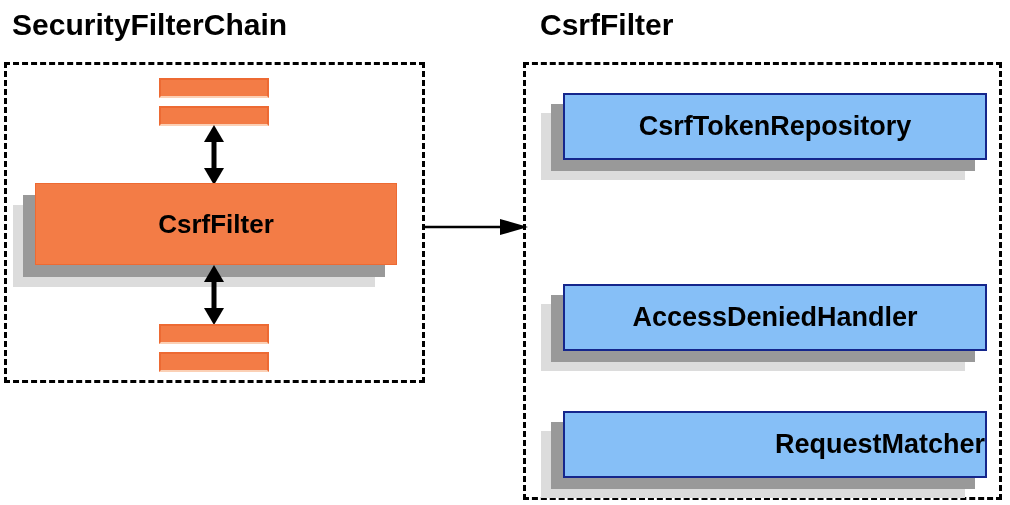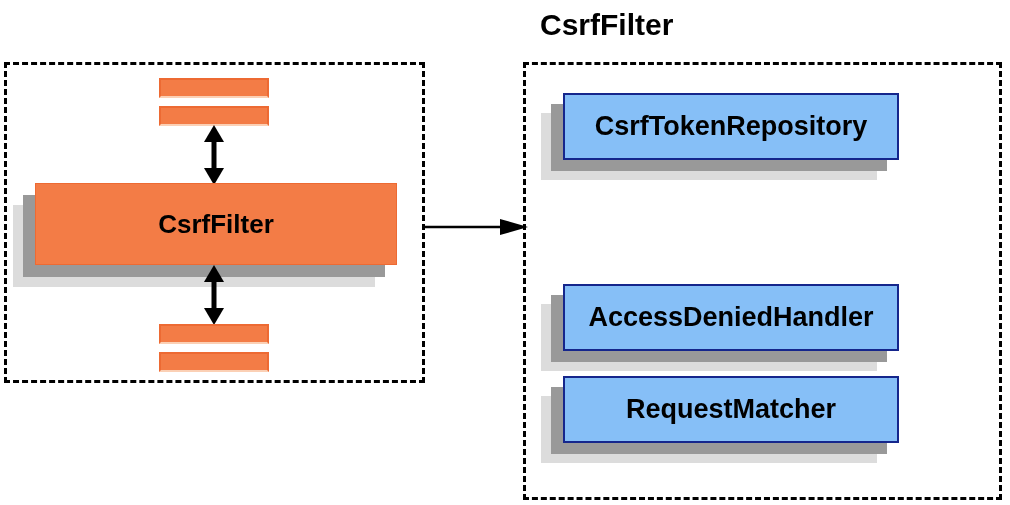--- a/index.html
+++ b/index.html
@@ -68,51 +68,52 @@
   }
   .csrf-filter-box .box-label {
     font-size: 26px;
     font-weight: bold;
     color: #000000;
   }
 
   .component-box {
     position: absolute;
     left: 563px;
-    width: 336px;
+    width: 424px;
     height: 67px;
     background: var(--blue-fill, #86BFF7);
     border: 2px solid var(--blue-border, #15268C);
     box-sizing: border-box;
     box-shadow: -12px 11px 0 var(--shadow-dark, #999999),
                 -22px 20px 0 var(--shadow-light, #DCDCDC);
     display: flex;
     align-items: center;
     justify-content: center;
   }
   .component-box .box-label {
     font-size: 27px;
     font-weight: bold;
     color: #000000;
   }
   .component-1 { top: 93px; }
   .component-2 { top: 193px; }
   .component-3 { top: 284px; }
-  .component-4 { top: 376px; }
+  .component-4 { top: 411px; justify-content: flex-end; }
 
   svg.arrow { position: absolute; display: block; }
   .v-arrow-top    { left: 196px; top: 125px; }
   .v-arrow-bottom { left: 196px; top: 265px; }
   .h-arrow        { left: 425px; top: 217px; }
 </style>
 </head>
 <body>
 
 <div class="canvas">
 
+  <h1 class="title title-left">SecurityFilterChain</h1>
 
   <h1 class="title title-right">CsrfFilter</h1>
 
   <div class="dashed-container container-left"></div>
 
   <div class="dashed-container container-right"></div>
 
   <div class="filter-bar bar-top-1"></div>
   <div class="filter-bar bar-top-2"></div>
 

